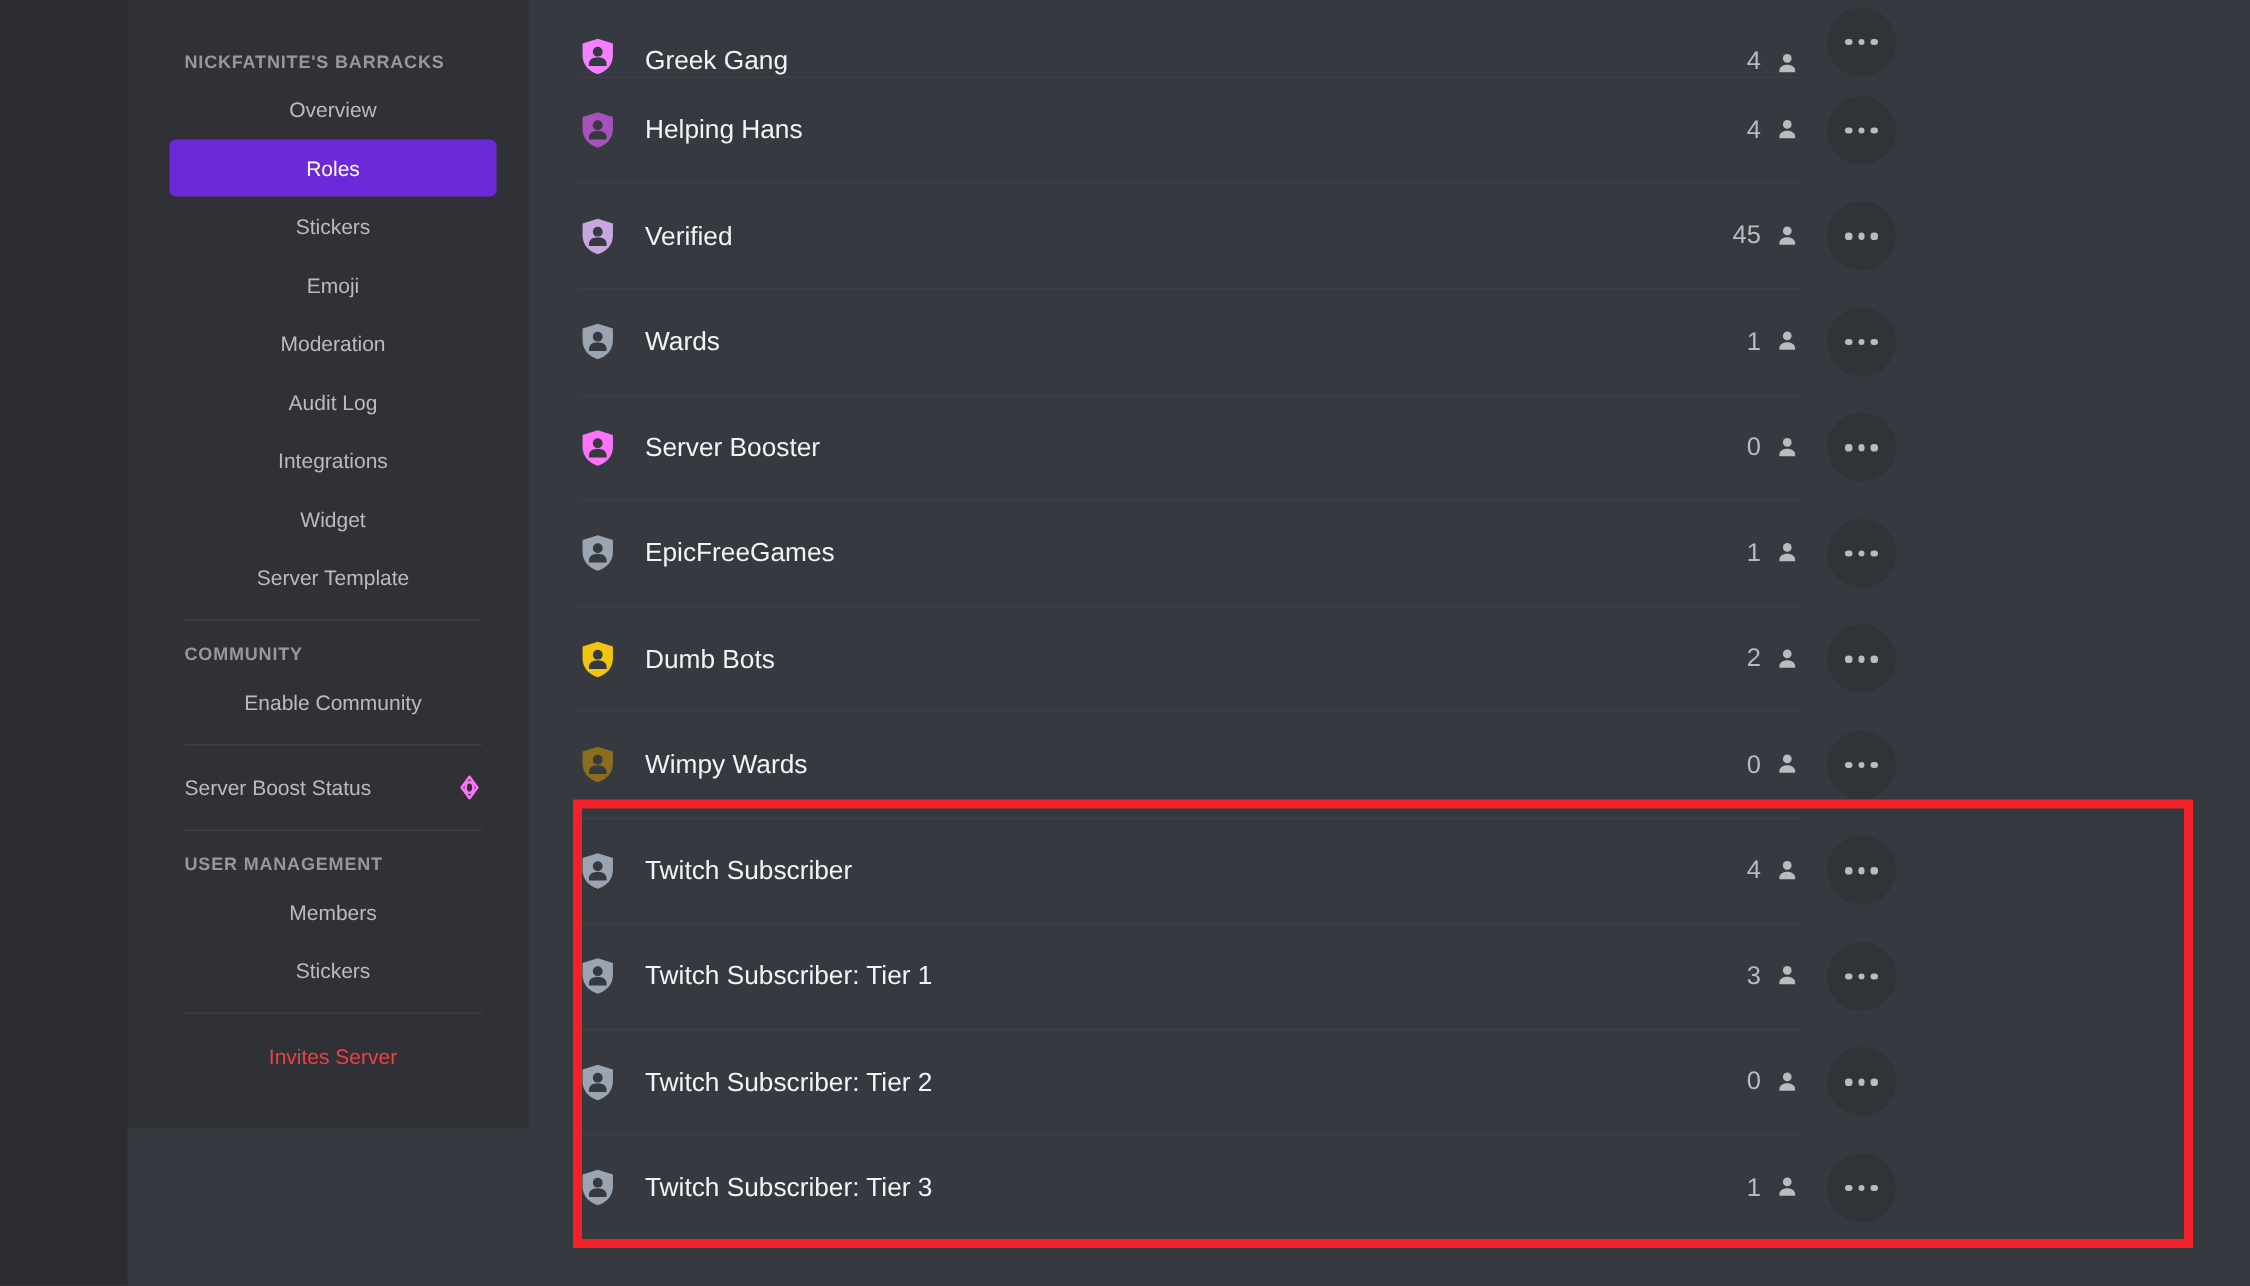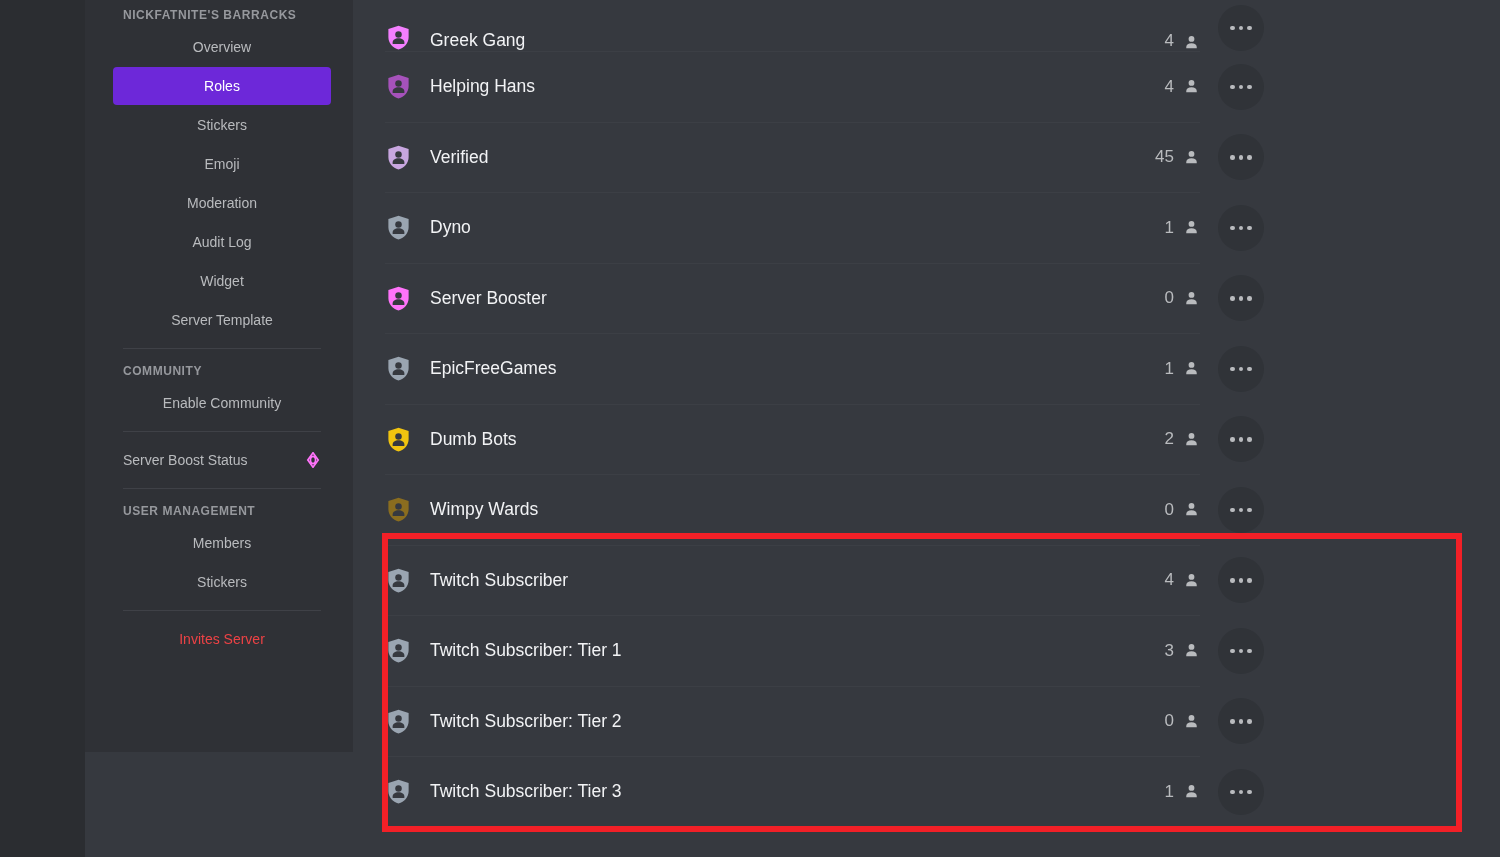--- a/index.html
+++ b/index.html
@@ -17,21 +17,21 @@
     position: absolute; left: 0; top: 0;
     width: 85px; height: 857px;
     background: #2b2d31;
   }
 
   
   .sidebar {
     position: absolute; left: 85px; top: 0;
     width: 268px; height: 752px;
     background: #2f3136;
-    padding-top: 2px;
+    padding-top: 28px;
   }
   .side-inner { width: 218px; margin-left: 28px; }
 
   .side-header {
     color: #96989d;
     font-size: 12px;
     font-weight: bold;
     letter-spacing: .55px;
     padding: 6px 10px 6px 10px;
     text-transform: uppercase;
@@ -124,20 +124,21 @@
 
       <div class="side-header">NICKFATNITE'S BARRACKS</div>
 
       <div id="server-items">
           <div class="side-item"><span>Overview</span></div>
           <div class="side-item active"><span>Roles</span></div>
           <div class="side-item"><span>Stickers</span></div>
           <div class="side-item"><span>Emoji</span></div>
           <div class="side-item"><span>Moderation</span></div>
           <div class="side-item"><span>Audit Log</span></div>
+          <div class="side-item"><span>Integrations</span></div>
           <div class="side-item"><span>Widget</span></div>
           <div class="side-item"><span>Server Template</span></div>
         </div>
 
       <div class="divider"></div>
 
       <div class="side-header">COMMUNITY</div>
 
       <div id="community-items">
           <div class="side-item"><span>Enable Community</span></div>
@@ -225,21 +226,21 @@
             <i></i>
             <i></i>
           </span>
         </div>
         <div class="role-row">
           <span class="role-shield"><svg viewBox="0 0 24 24" width="27" height="27">
               <path d="M12 1.6 21 4.4v7.2c0 5.5-3.8 9.6-9 11-5.2-1.4-9-5.5-9-11V4.4Z" fill="#9aa5b1"></path>
               <circle cx="12" cy="9.3" r="2.9" fill="#36393f"></circle>
               <path d="M12 12.6c-3.1 0-5.2 1.7-5.2 3.6v1.6h10.4v-1.6c0-1.9-2.1-3.6-5.2-3.6Z" fill="#36393f"></path>
             </svg></span>
-          <span class="role-name">Dyno</span>
+          <span class="role-name">Wards</span>
           <span class="role-count">1</span>
           <span class="person-glyph"><svg viewBox="0 0 24 24" width="17" height="17">
               <circle cx="12" cy="7" r="4.1" fill="#b9bbbe"></circle>
               <path d="M12 13c-4.4 0-7.4 2.4-7.4 5.2V20h14.8v-1.8C19.4 15.4 16.4 13 12 13Z" fill="#b9bbbe"></path>
             </svg></span>
           <span class="row-menu">
             <i></i>
             <i></i>
             <i></i>
           </span>

